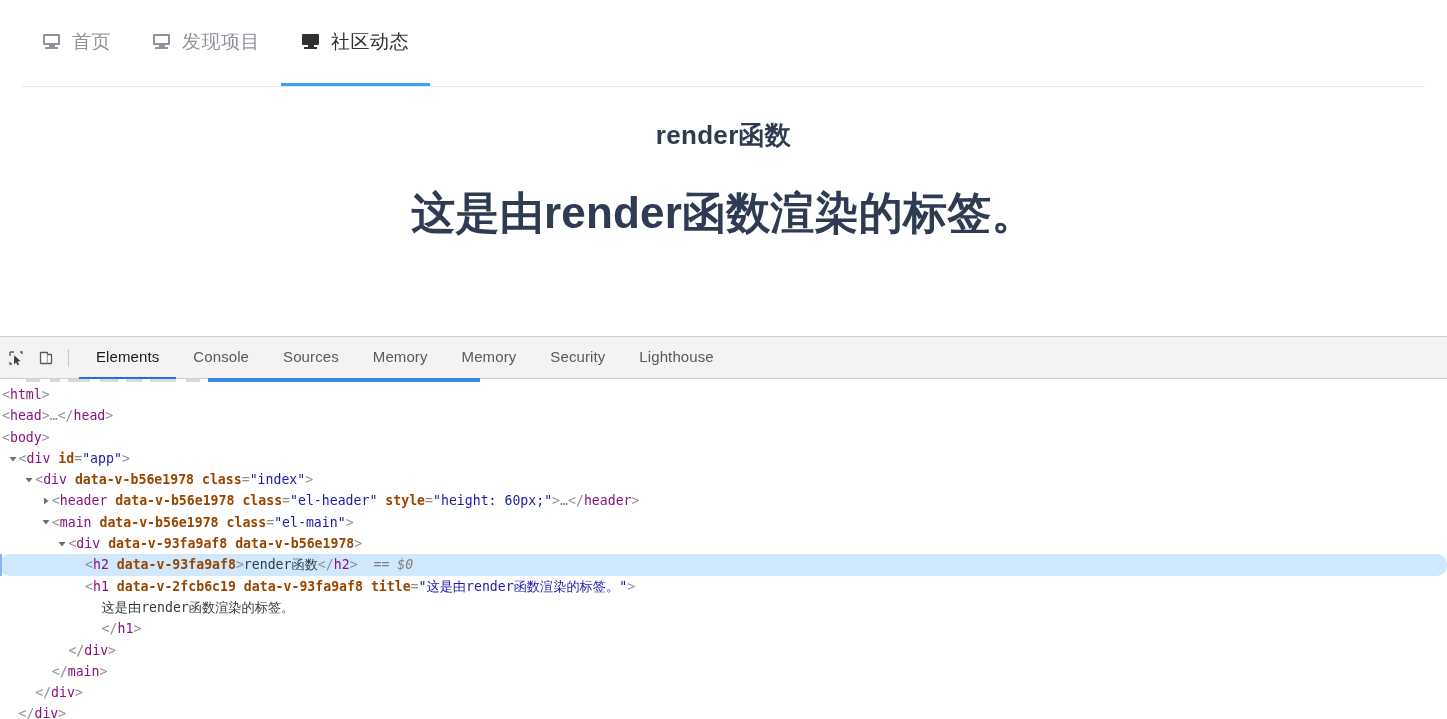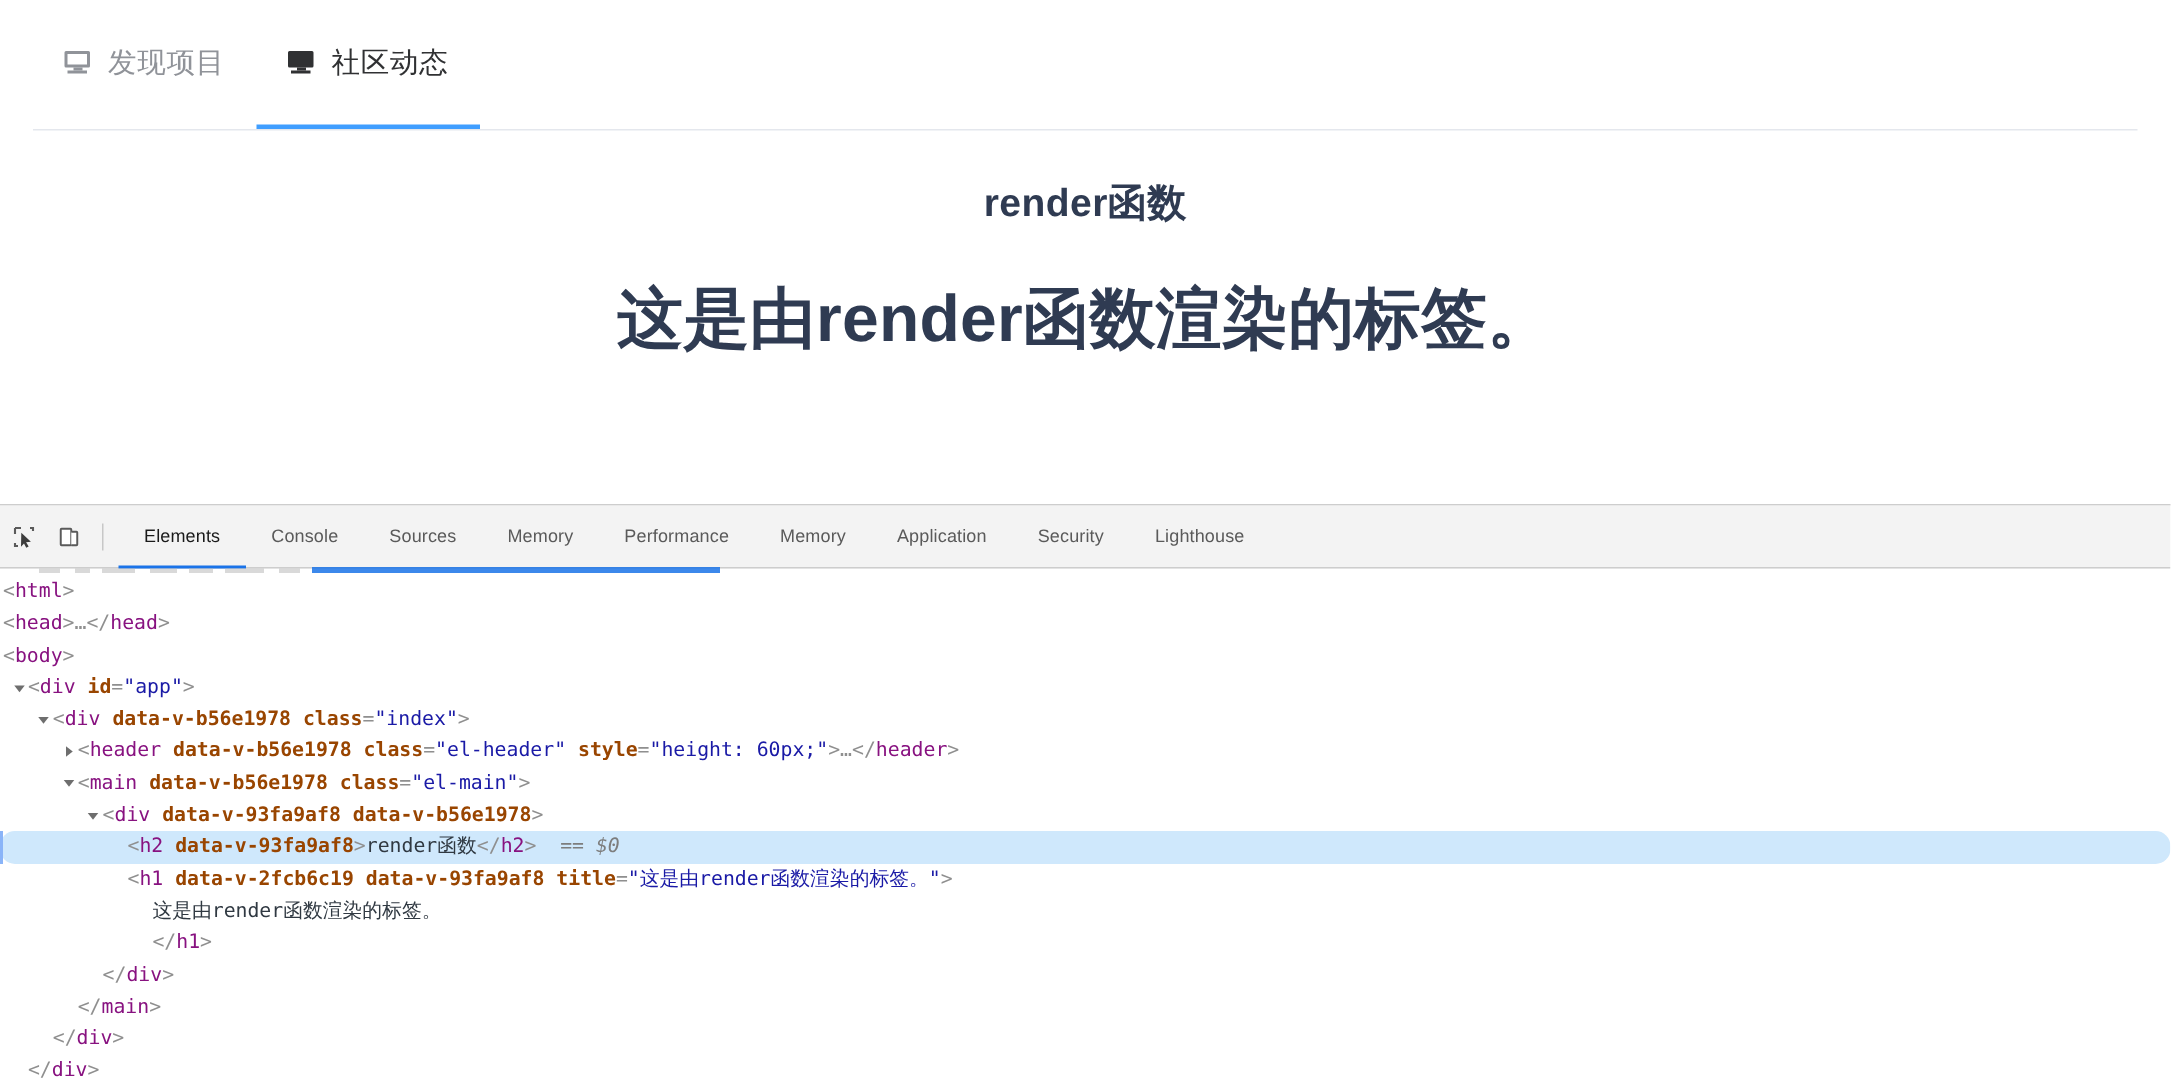--- a/index.html
+++ b/index.html
@@ -136,21 +136,21 @@
   }
 
   .dt-tabs {
     display: flex;
     align-items: stretch;
     height: 42px;
   }
   .dt-tab {
     display: flex; align-items: center;
     padding: 4px 17px;
-    font-size: 12px;
+    font-size: 15px;
     color: #5a5a5a;
     cursor: pointer;
     white-space: nowrap;
     border-bottom: 2px solid transparent;
     letter-spacing: .1px;
   }
   .dt-tab.is-active {
     color: #1a1a1a;
     border-bottom-color: #1a73e8;
   }
@@ -218,20 +218,28 @@
   .t-ref    { color: #7d7d7d; font-style: italic; }
   .t-ghost  { color: #8f8f8f; }
 </style>
 </head>
 <body>
 
 <div id="page">
 
   <header class="el-header">
     <nav class="nav-menu" id="nav-menu">
+        <div class="nav-item">
+          <span class="nav-icon">
+            <span class="screen"></span>
+            <span class="stand"></span>
+            <span class="base"></span>
+          </span>
+          <span>首页</span>
+        </div>
         <div class="nav-item">
           <span class="nav-icon">
             <span class="screen"></span>
             <span class="stand"></span>
             <span class="base"></span>
           </span>
           <span>发现项目</span>
         </div>
         <div class="nav-item is-active">
           <span class="nav-icon">
@@ -272,23 +280,21 @@
       </svg>
     </div>
 
     <div class="dt-sep"></div>
 
     <div class="dt-tabs" id="dt-tabs">
         <div class="dt-tab is-active">Elements</div>
         <div class="dt-tab">Console</div>
         <div class="dt-tab">Sources</div>
         <div class="dt-tab">Memory</div>
-        <div class="dt-tab">Performance</div>
         <div class="dt-tab">Memory</div>
-        <div class="dt-tab">Application</div>
         <div class="dt-tab">Security</div>
         <div class="dt-tab">Lighthouse</div>
       </div>
   </div>
 
   <div class="dt-ghost-row">
     <div class="g-mark" style="left:26px;width:14px"></div>
     <div class="g-mark" style="left:50px;width:10px"></div>
     <div class="g-mark" style="left:68px;width:22px"></div>
     <div class="g-mark" style="left:100px;width:18px"></div>

